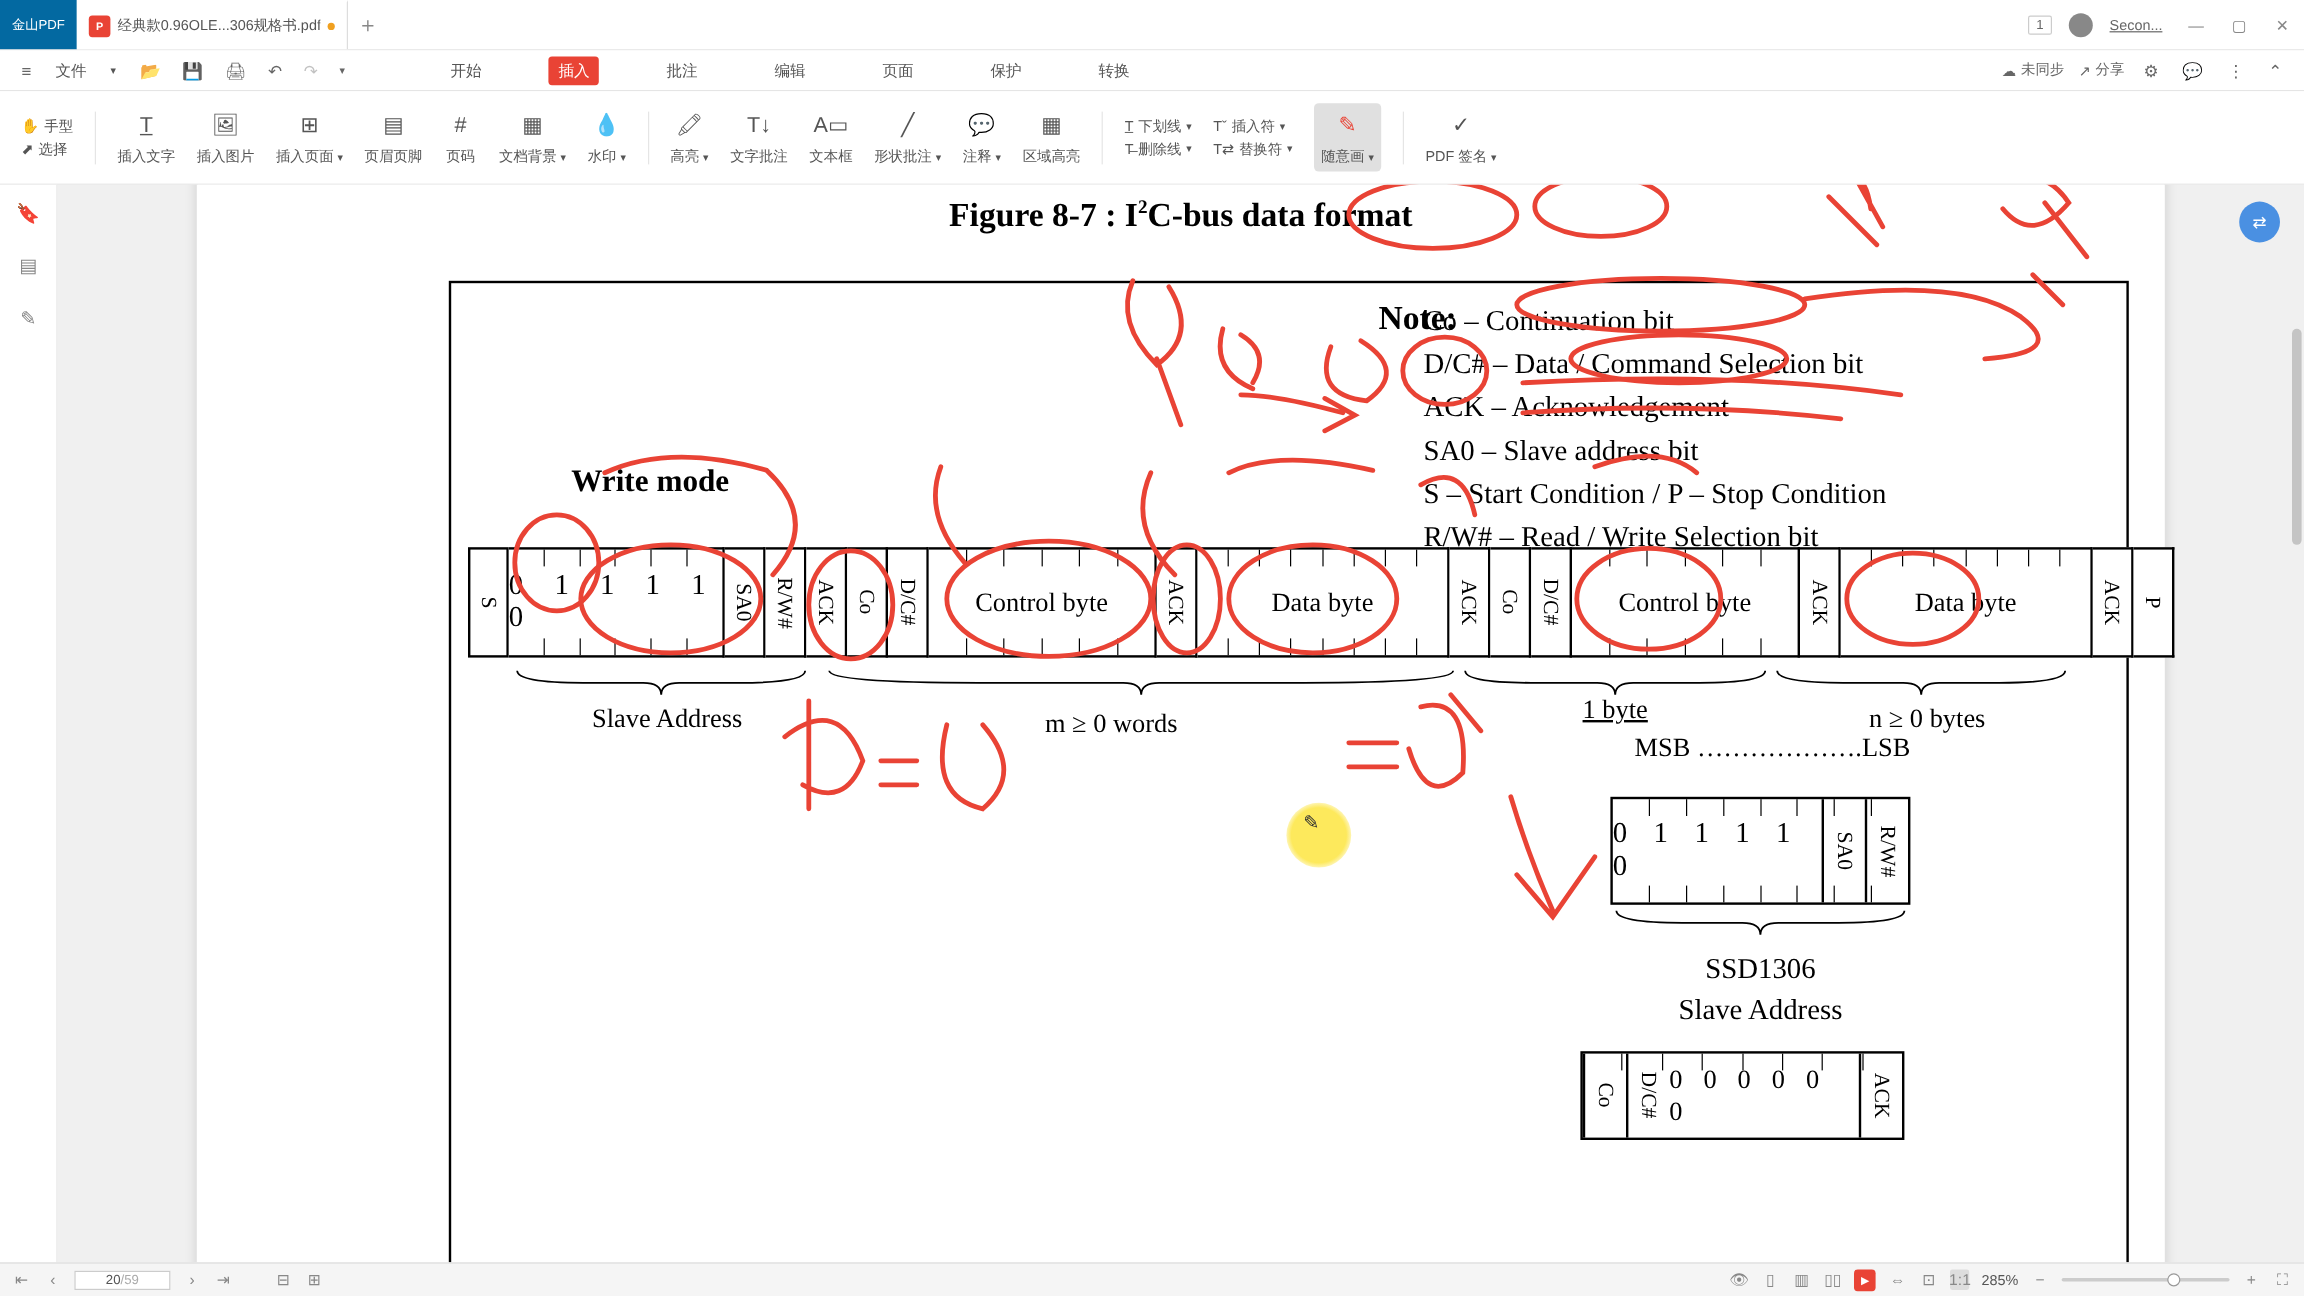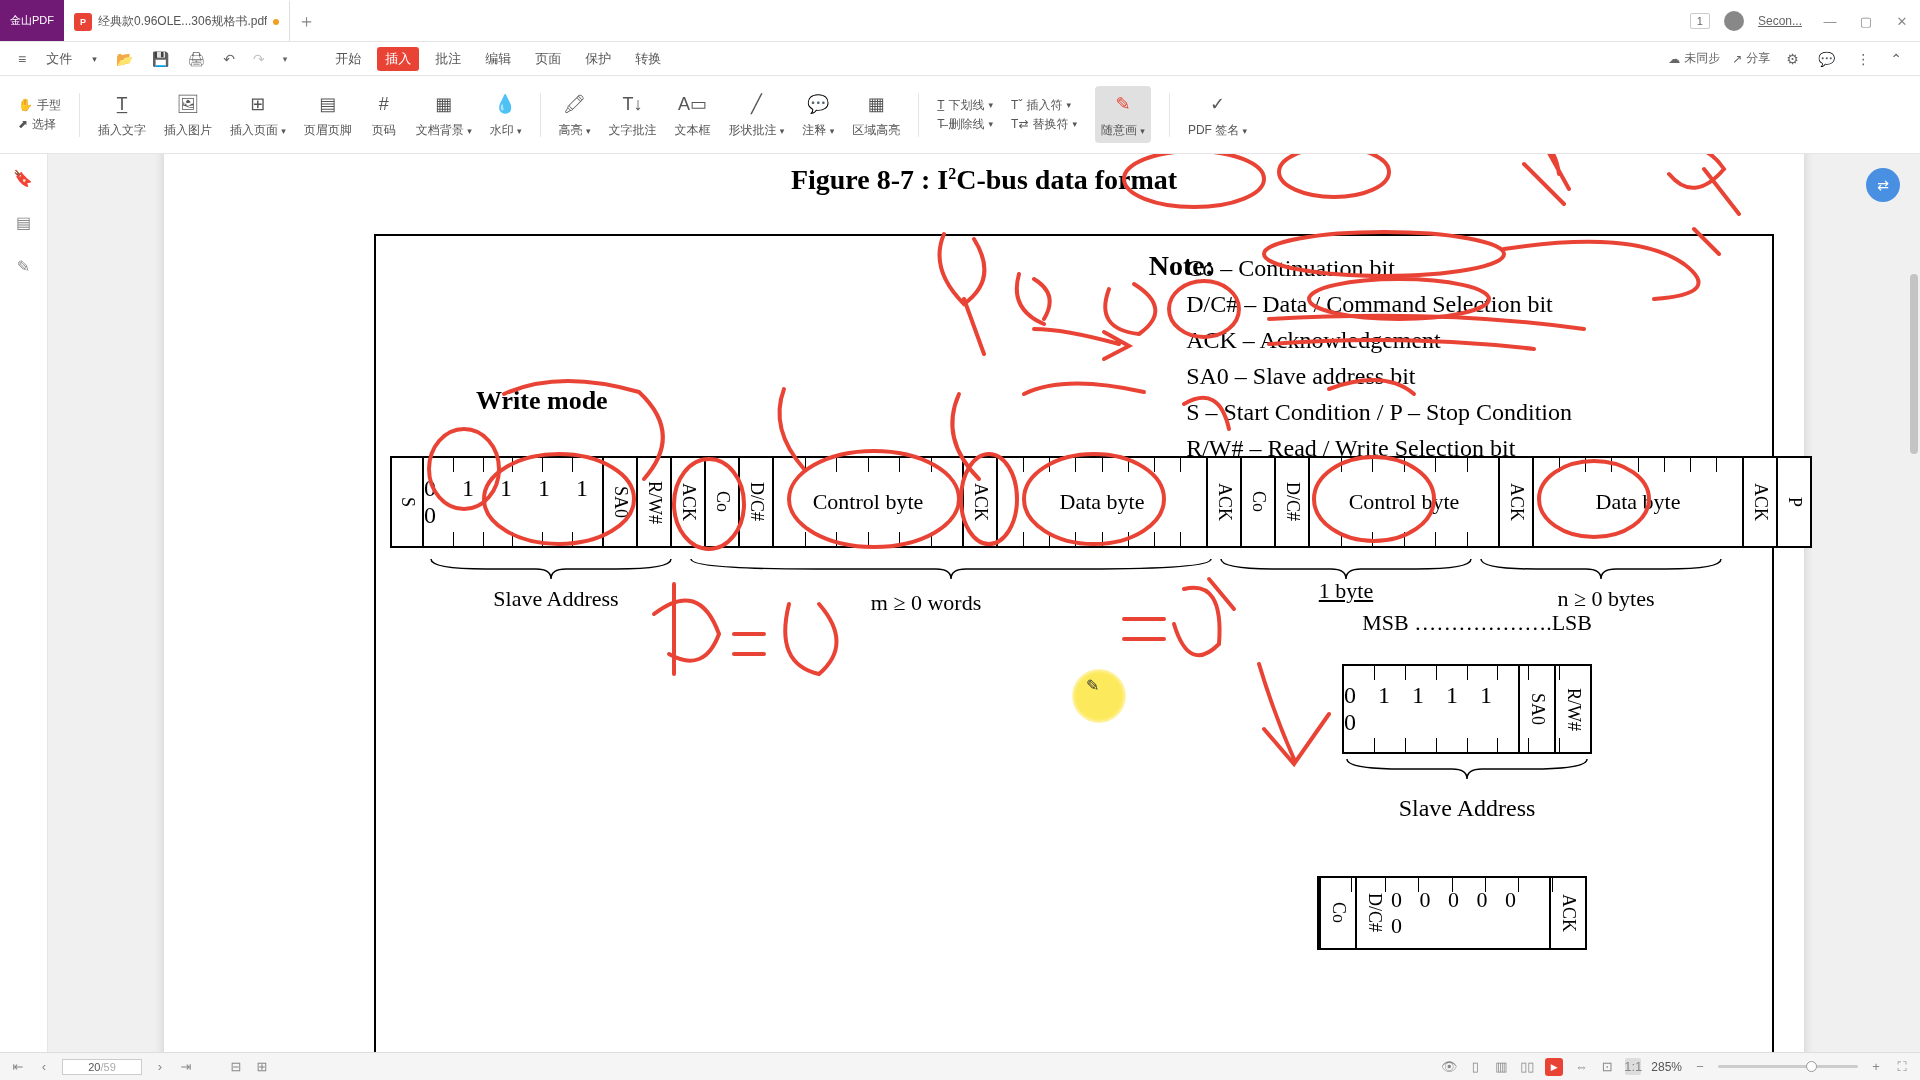--- a/index.html
+++ b/index.html
@@ -1,37 +1,37 @@
 <!DOCTYPE html>
 <html><head>
 <meta charset="utf-8">
 <style>
 * { box-sizing: border-box; margin: 0; padding: 0; }
 body { font-family: "Microsoft YaHei", Arial, sans-serif; font-size: 12px; background: #f5f5f5; color: #333; overflow: hidden; width: 1920px; height: 1080px; position: relative; }
 
 
 .titlebar { height: 42px; background: #fff; display: flex; align-items: stretch; border-bottom: 1px solid #e5e5e5; }
-.app-badge { background: #701a75; color: #fff; font-size: 11px; padding: 0 10px; display: flex; align-items: center; font-weight: 500; }
+.app-badge { background: #0369a1; color: #fff; font-size: 11px; padding: 0 10px; display: flex; align-items: center; font-weight: 500; }
 .tab { display: flex; align-items: center; padding: 0 10px; gap: 6px; background: #f0f0f0; border-right: 1px solid #ddd; border-top: 2px solid transparent; max-width: 280px; }
 .tab.active { background: #fff; }
 .pdf-icon { width: 18px; height: 18px; background: #e94335; border-radius: 3px; display: flex; align-items: center; justify-content: center; color: #fff; font-size: 9px; font-weight: bold; }
 .tab-title { white-space: nowrap; overflow: hidden; text-overflow: ellipsis; font-size: 12px; color: #555; }
 .unsaved-dot { width: 6px; height: 6px; background: #f0a020; border-radius: 50%; }
 .tab-add { width: 32px; display: flex; align-items: center; justify-content: center; color: #888; font-size: 18px; }
 .titlebar-spacer { flex: 1; }
 .titlebar-right { display: flex; align-items: center; gap: 14px; padding-right: 10px; }
 .page-count-badge { border: 1px solid #ccc; padding: 1px 6px; font-size: 11px; color: #666; border-radius: 2px; }
 .avatar { width: 20px; height: 20px; background: #888; border-radius: 50%; }
 .win-controls { display:flex; }
 .win-btn { width: 36px; height: 42px; display:flex; align-items:center; justify-content:center; color:#888; font-size:13px; }
 
 
 .menubar { height: 34px; background: #fff; display: flex; align-items: center; padding: 0 14px; gap: 8px; border-bottom: 1px solid #e5e5e5; }
 .mb-left { display: flex; align-items: center; gap: 10px; }
-.menu-item { padding: 3px 8px; color: #555; font-size: 13px; border-radius: 3px; }
+.menu-item { padding: 3px 8px; color: #555; font-size: 13px; border-radius: 3px; margin-left: 40px; }
 .menu-item.active { background: #e94335; color: #fff; }
 .mb-icon { color: #666; font-size: 14px; padding: 3px 4px; }
 .mb-file { display:flex; align-items:center; gap:20px; color:#555; font-size:13px; padding:3px 6px; }
 .menubar-right { display:flex; align-items:center; gap:12px; margin-left:auto; color:#666; font-size:12px; }
 .mb-right-item { display:flex; align-items:center; gap:4px; }
 
 
 .ribbon { height: 78px; background: #fff; display: flex; align-items: center; padding: 0 18px; gap: 18px; border-bottom: 1px solid #e5e5e5; }
 .ribbon-group { display: flex; flex-direction: column; align-items: center; gap: 4px; }
 .ribbon-stack { display:flex; flex-direction:column; gap:2px; }
@@ -475,20 +475,21 @@
                   <span>SA0</span>
                 </div>
               <div class="ssd-vert">
                   <span>R/W#</span>
                 </div>
             </div>
             <svg style="width:100%;height:30px;">
                 <path d="M5 5 Q5 15 60 15 L110 15 Q125 15 125 25 Q125 15 140 15 L190 15 Q245 15 245 5" stroke="#000" stroke-width="1.5" fill="none"></path>
               </svg>
             <div class="ssd-lbl" style="margin-top:4px;">
+              <div>SSD1306</div>
               <div>Slave Address</div>
             </div>
           </div>
 
           <div class="ssd-block2">
             <div class="ssd-row" style="height:74px;">
               <div class="bits-row">
                   <div class="bit-tick"></div>
                   <div class="bit-tick"></div>
                   <div class="bit-tick"></div>

